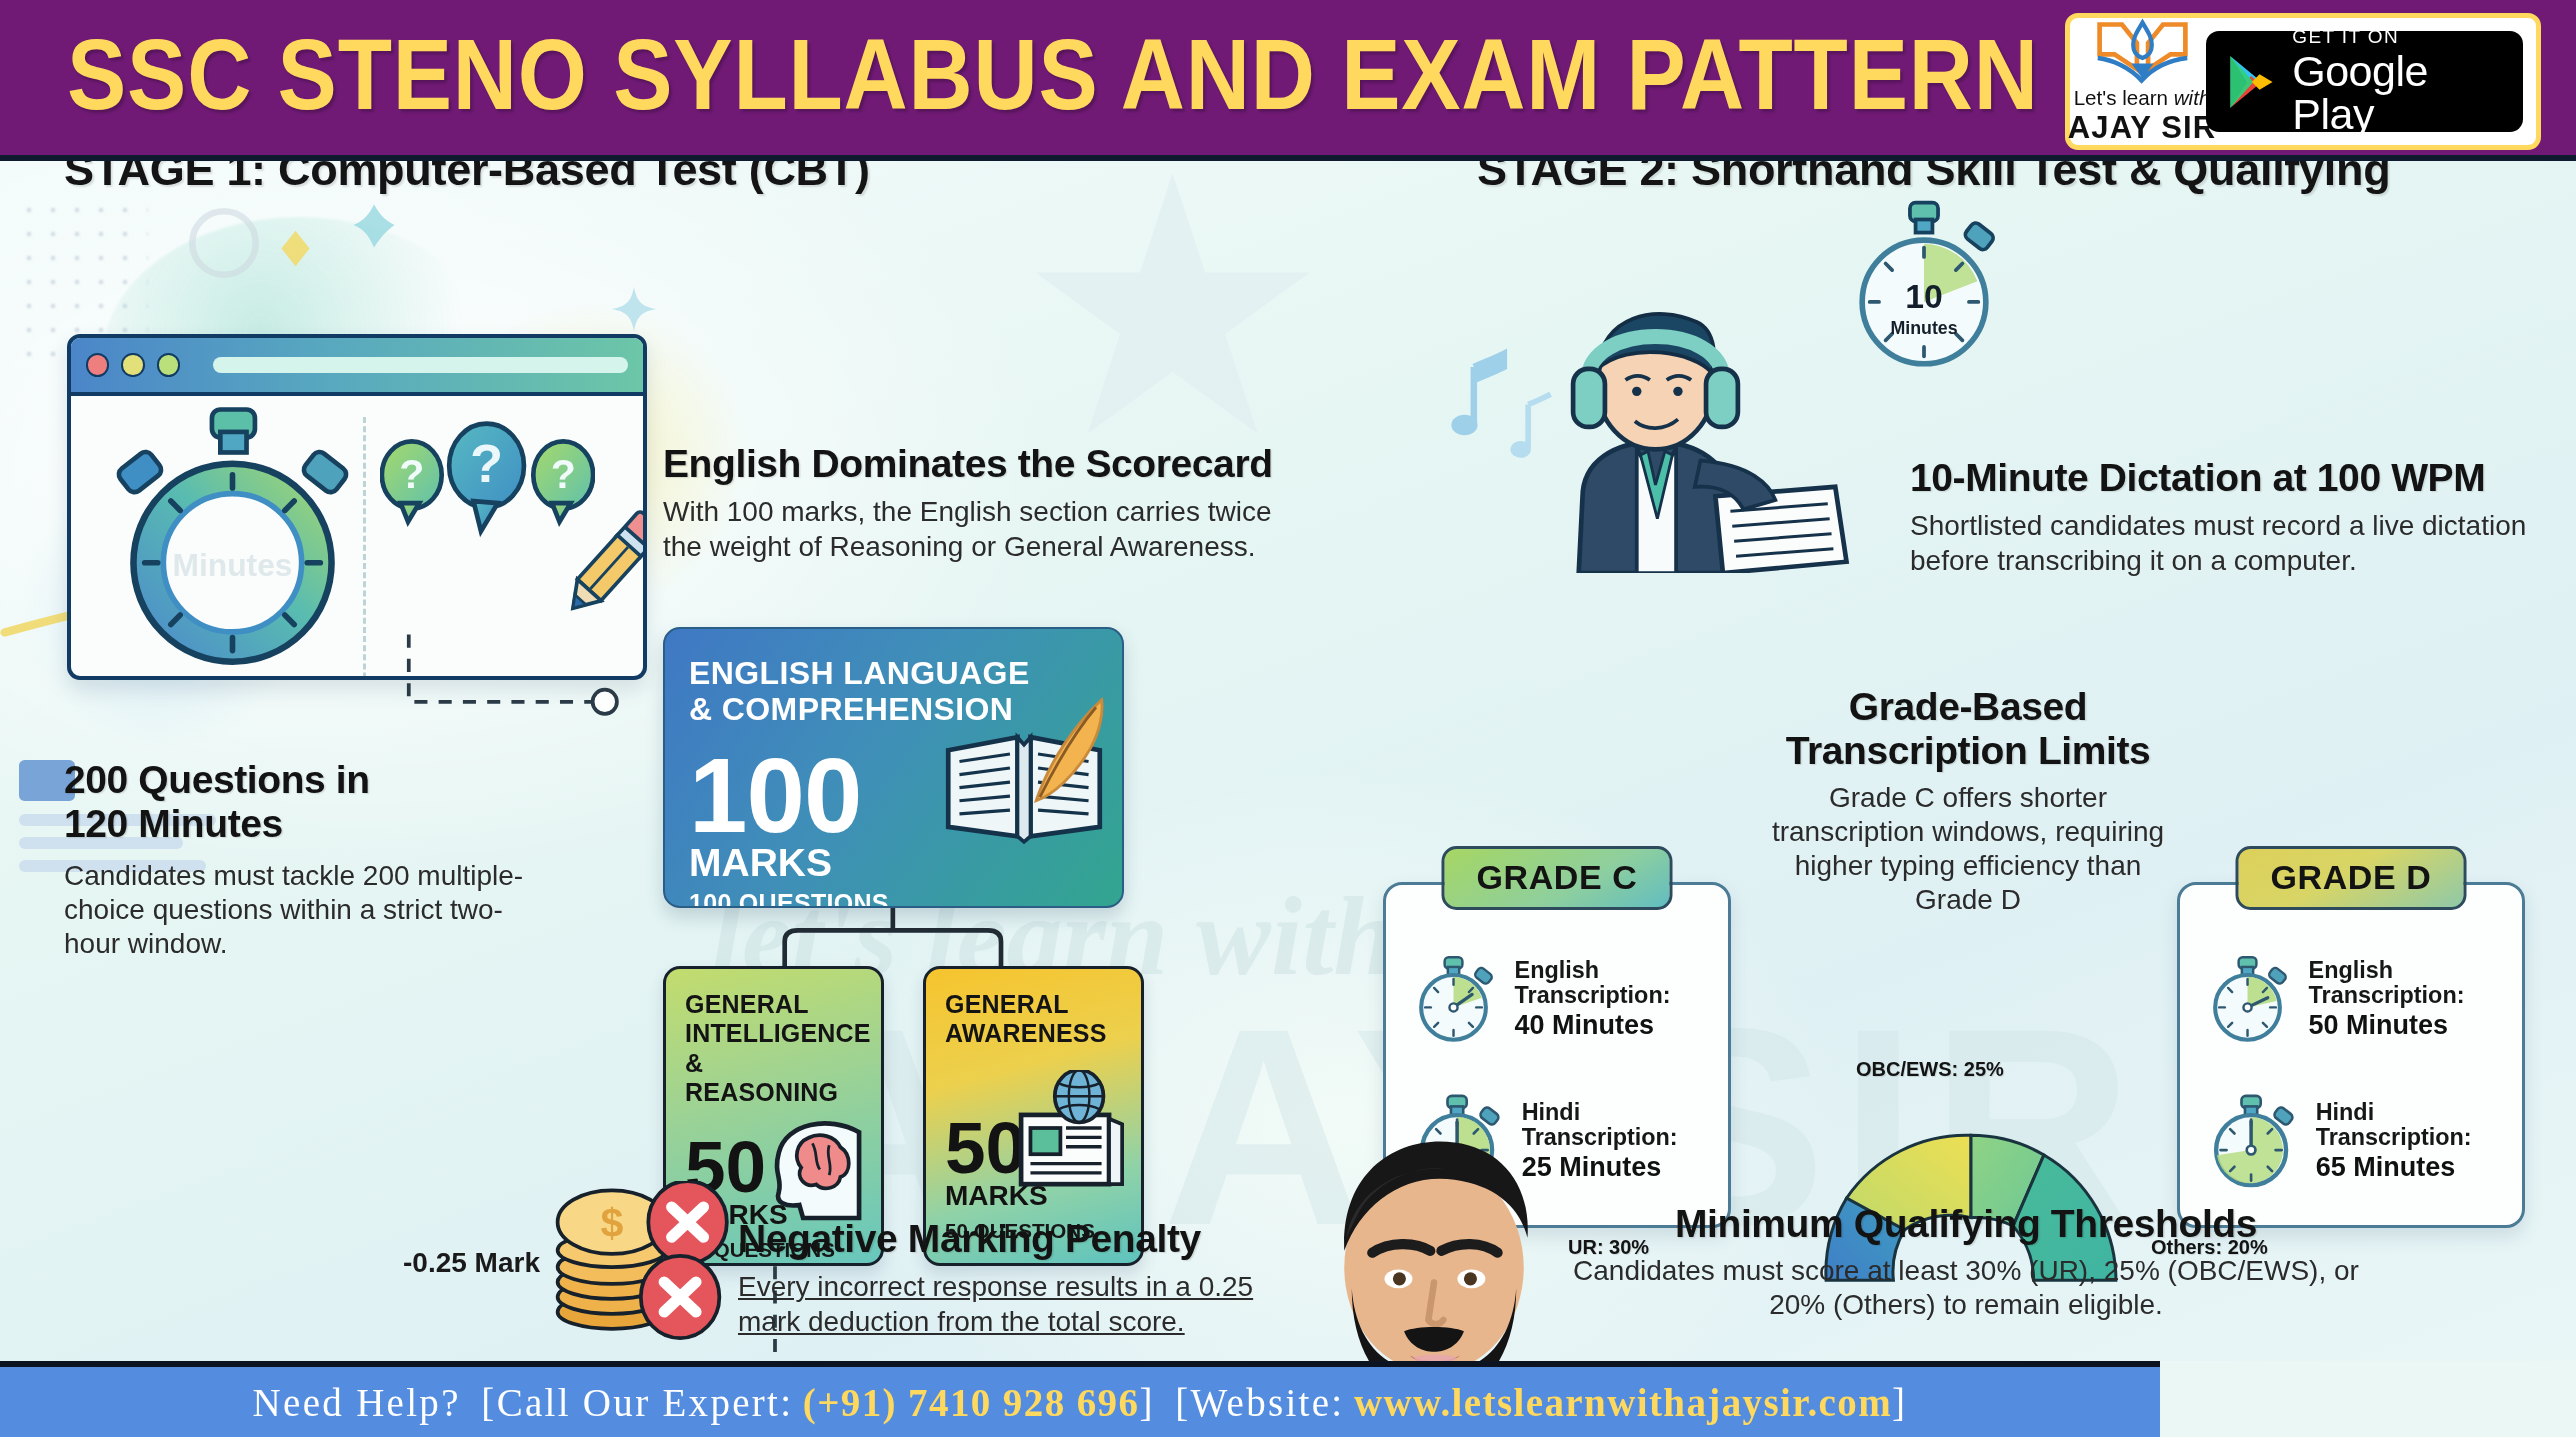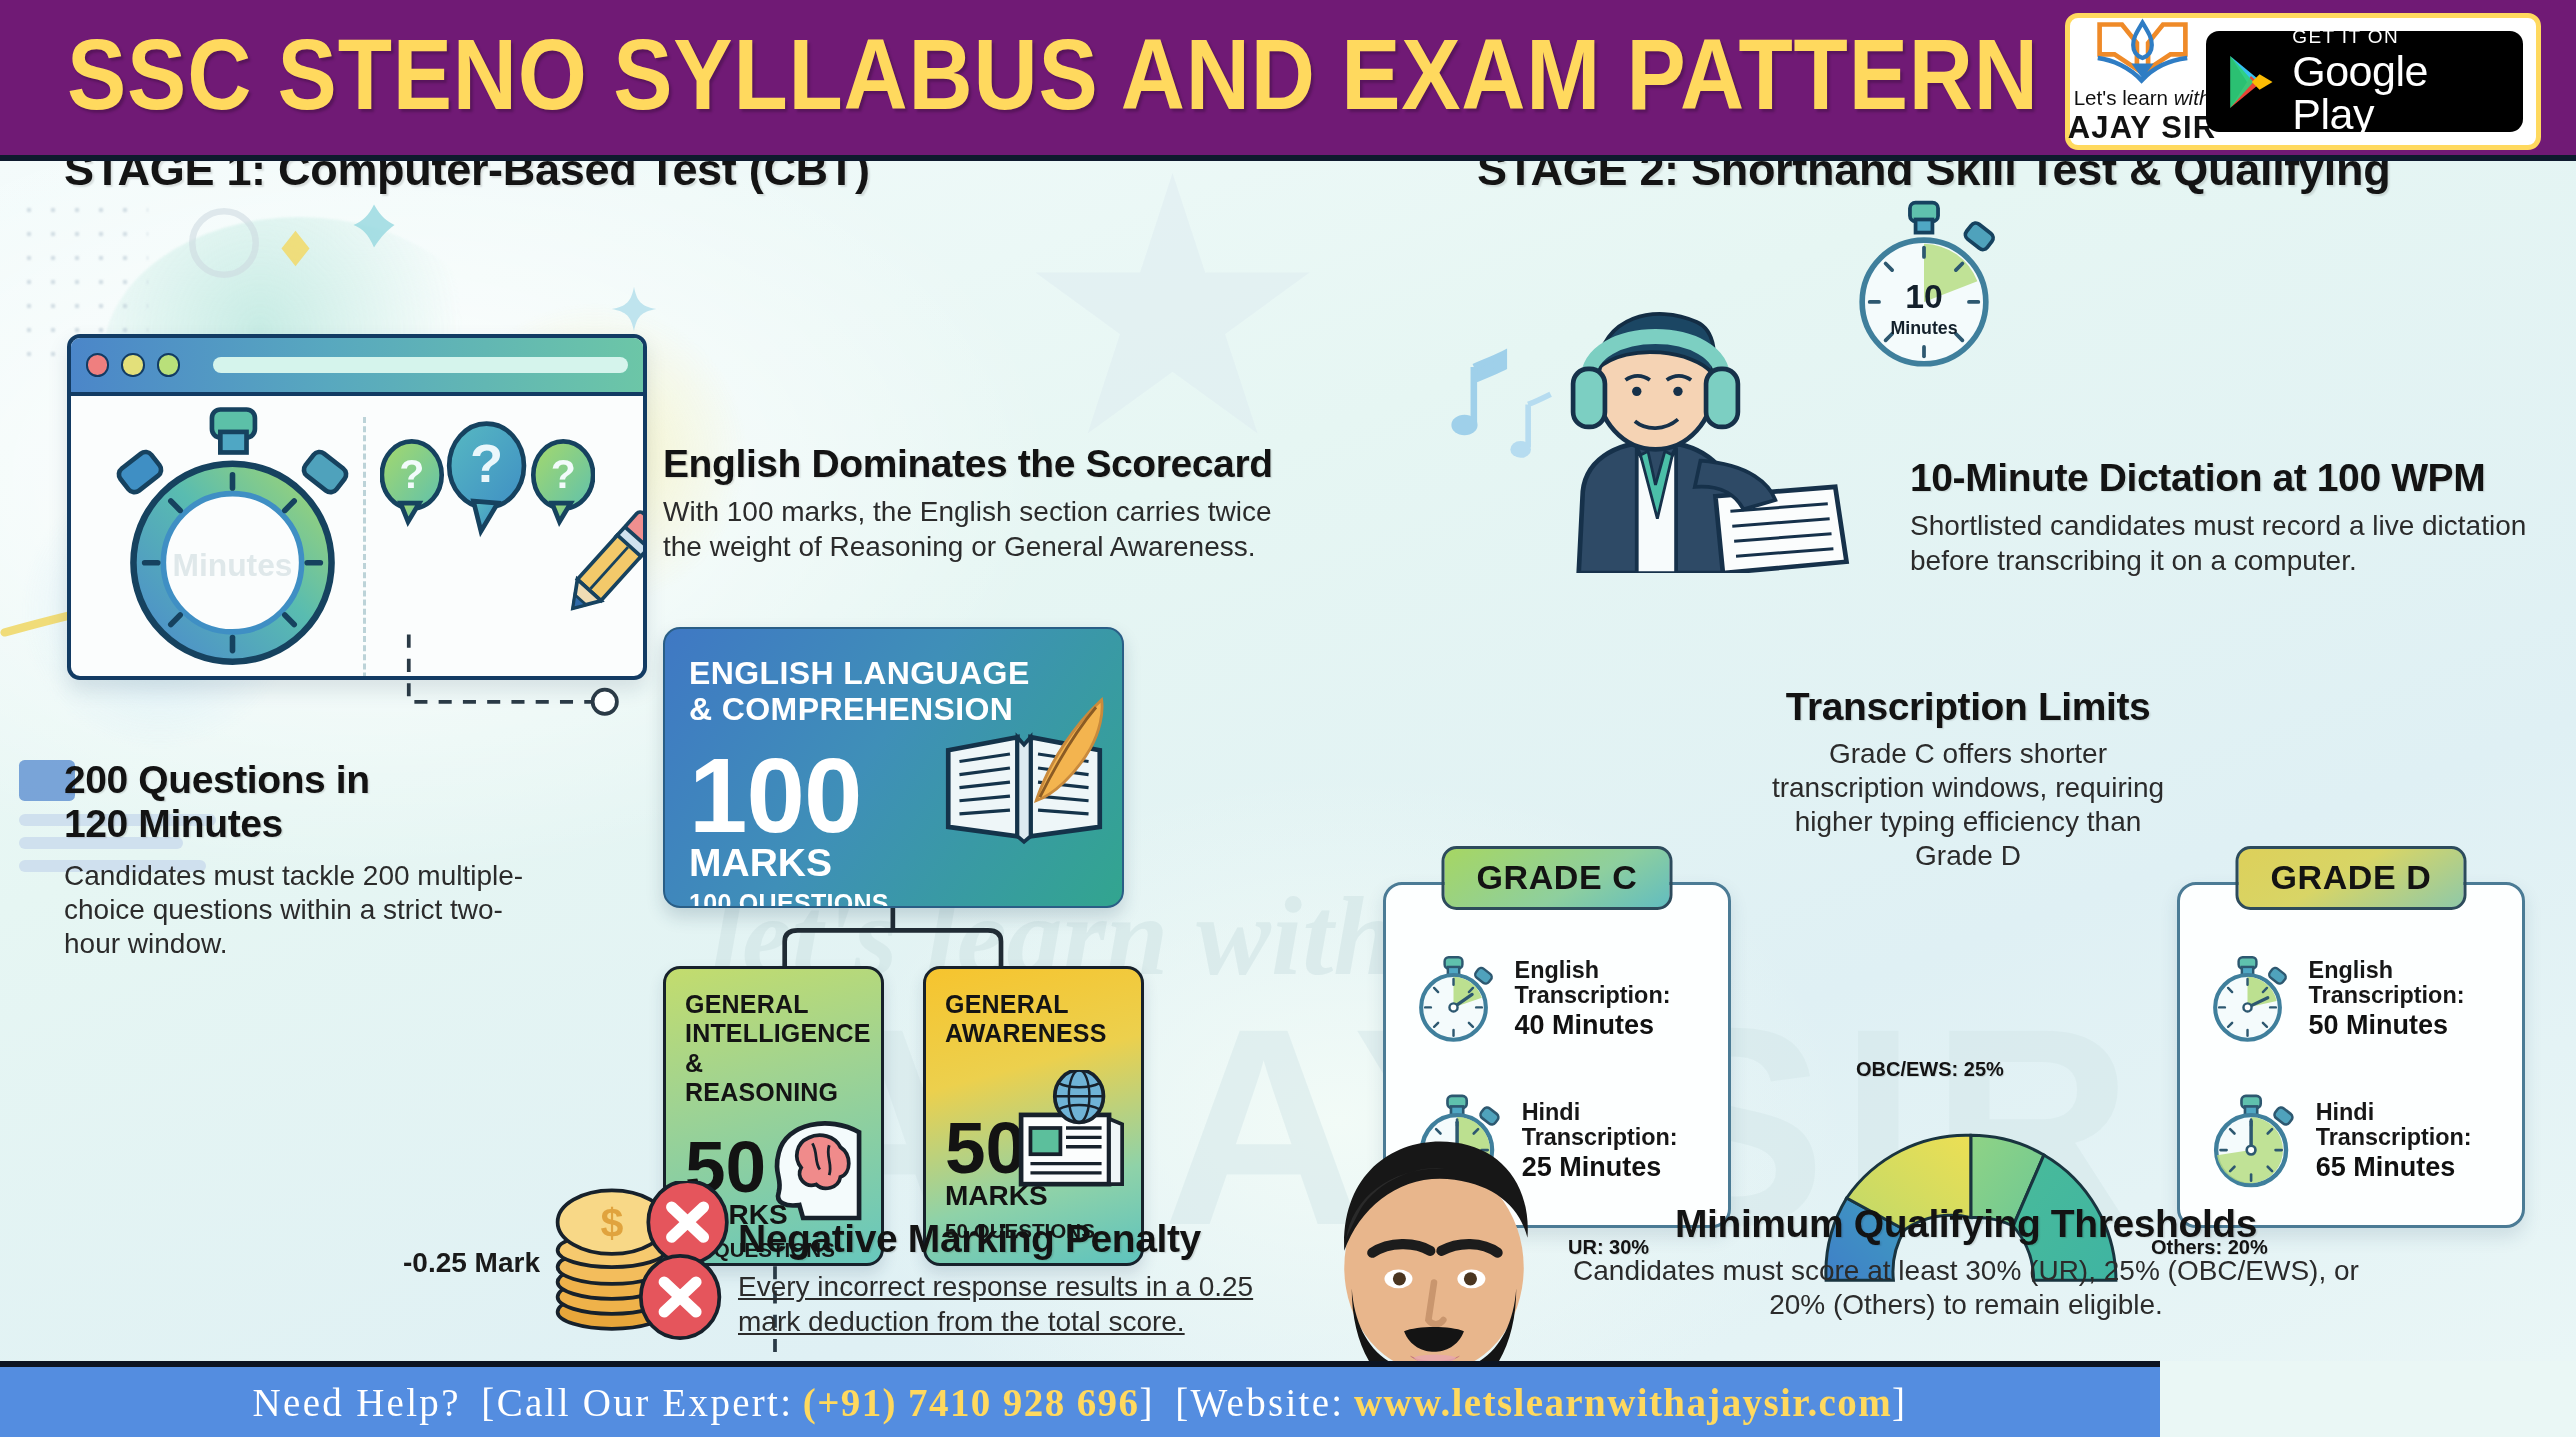--- a/index.html
+++ b/index.html
@@ -565,20 +565,21 @@
       <text x="95" y="118" text-anchor="middle" font-size="36" font-weight="bold" fill="#13202b" font-family="Liberation Sans, sans-serif">10</text>
       <text x="95" y="146" text-anchor="middle" font-size="19" font-weight="bold" fill="#13202b" font-family="Liberation Sans, sans-serif">Minutes</text>
     </svg>
 
     <div class="dict-txt">
       <div class="blk-title">10-Minute Dictation at 100 WPM</div>
       <div class="blk-body" style="margin-top:9.4px;">Shortlisted candidates must record a live dictation before transcribing it on a computer.</div>
     </div>
 
     <div style="position:absolute;left:1760px;top:524px;width:416px;text-align:center;">
+      <div class="blk-title">Grade-Based</div>
       <div class="blk-title">Transcription Limits</div>
       <div class="blk-body" style="margin-top:7.5px;">Grade C offers shorter transcription windows, requiring higher typing efficiency than Grade D</div>
     </div>
 
     <div class="grade-card grade-c">
       <div class="grade-pill pill-c">GRADE C</div>
 
       <div class="grow" style="left:22.5px; top:62px;">
         <svg width="103" height="103" viewBox="0 0 110 110">
           <rect x="44" y="4" width="22" height="14" rx="5" fill="#5fc1ad" stroke="#2d5870" stroke-width="3"></rect>

